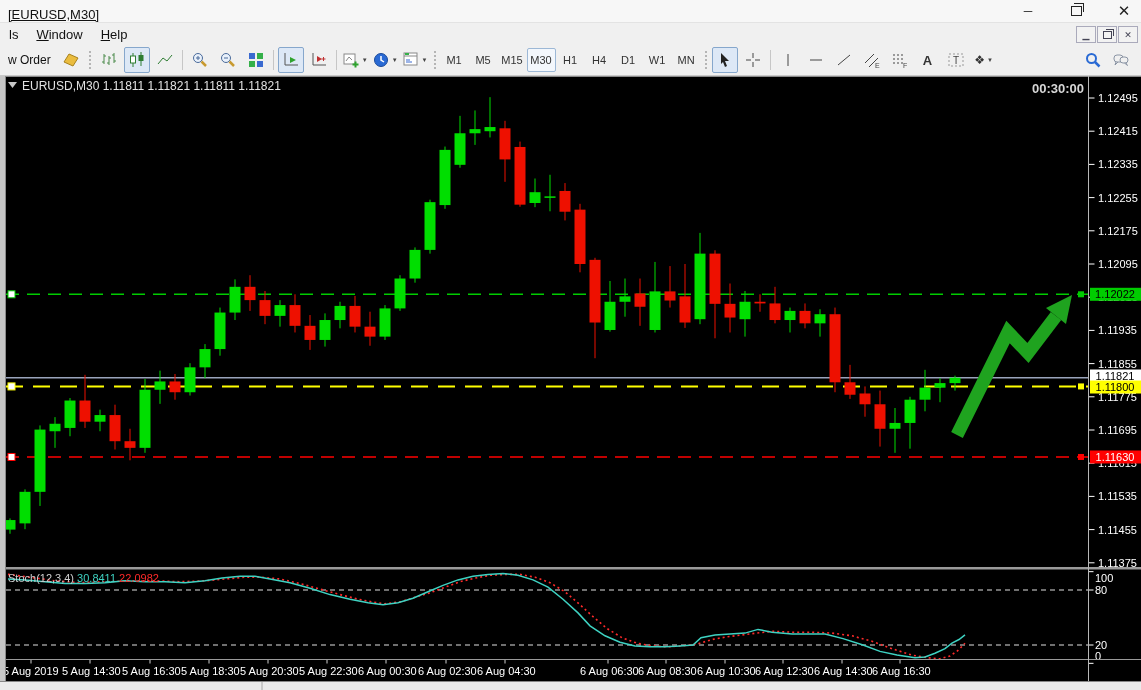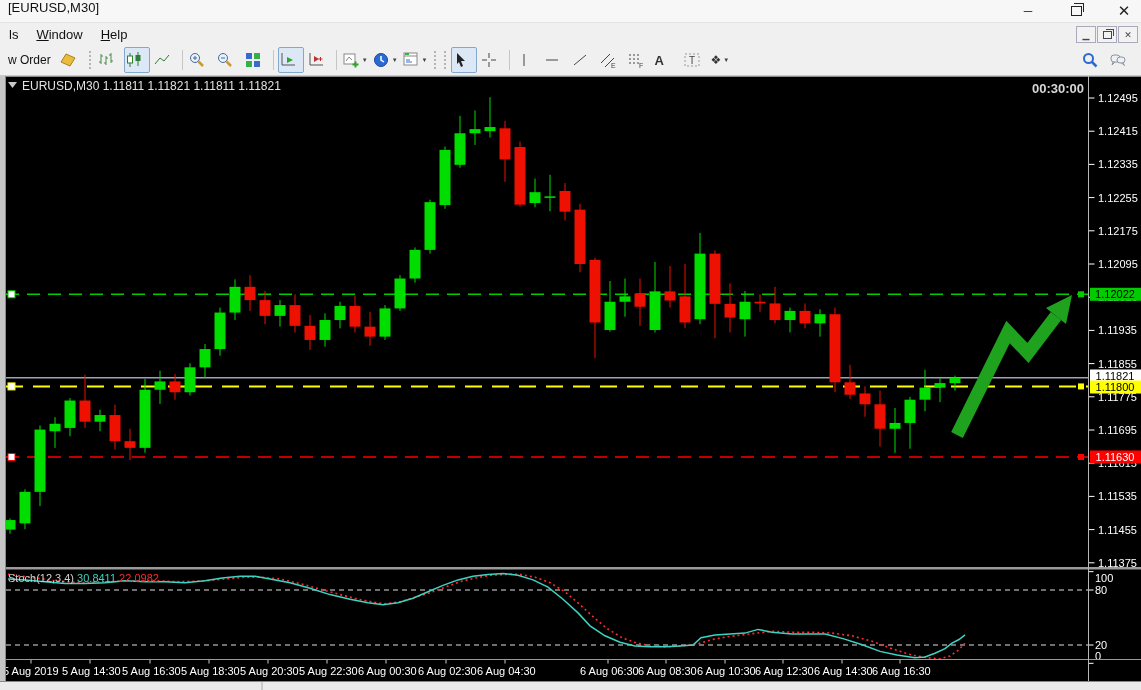--- a/index.html
+++ b/index.html
@@ -1,40 +1,40 @@
 <!DOCTYPE html>
 <html><head>
 <meta charset="utf-8">
 <style>
   html,body{margin:0;padding:0;width:1141px;height:690px;overflow:hidden;
     font-family:"Liberation Sans",sans-serif;background:#fff;}
   
-  .titlebar{height:22px;background:#f7f7f7;display:flex;align-items:flex-start;
-    font-size:13px;color:#111;position:relative;border-bottom:1px solid #e3e3e3;}
+  .titlebar{height:22px;background:#f7f7f7;display:flex;align-items:flex-end;
+    font-size:13px;color:#111;position:relative;border-bottom:1px solid #e3e3e3;text-decoration:underline;}
   .titlebar .title{margin-left:8px;}
   .win-controls{position:absolute;right:6px;top:0;height:22px;display:flex;align-items:center;gap:26px;}
   .win-btn{width:22px;height:18px;display:flex;align-items:center;justify-content:center;
     color:#222;font-size:12px;cursor:default;}
   .restore-glyph{width:9px;height:8px;border:1px solid #222;position:relative;background:#f7f7f7;}
   .restore-glyph:before{content:"";position:absolute;left:2px;top:-4px;width:9px;height:8px;
     border:1px solid #222;border-bottom:none;border-left:none;}
   .menubar{height:22px;background:#f0f0f0;display:flex;align-items:center;
     font-size:13px;color:#111;position:relative;}
   .menu-item{padding:2px 9px;text-align:center;}
   .menu-item u{text-decoration:underline;}
   .child-controls{position:absolute;right:3px;top:3px;display:flex;gap:1px;}
   .child-btn{width:18px;height:15px;border:1px solid #aab;background:#f2f2f2;
     display:flex;align-items:center;justify-content:center;font-size:9px;color:#445;}
   .child-restore{width:7px;height:6px;border:1px solid #445;position:relative;background:#f2f2f2;}
   .child-restore:before{content:"";position:absolute;left:2px;top:-3px;width:7px;height:6px;
     border:1px solid #445;border-bottom:none;border-left:none;}
   
   .toolbar{height:30px;background:#f0f0f0;display:flex;align-items:center;
     border-bottom:1px solid #c9c9c9;font-size:12px;color:#222;padding-left:2px;}
-  .tbtn{height:24px;min-width:24px;display:flex;align-items:center;justify-content:flex-start;
+  .tbtn{height:24px;min-width:24px;display:flex;align-items:center;justify-content:center;
     border:1px solid transparent;border-radius:2px;margin:12px 1px;background:transparent;}
   .tbtn.active{border:1px solid #86a7cc;background:#dde8f6;}
   .tbtn svg{width:18px;height:18px;display:block;}
   .order-btn{padding:0 4px;font-size:12px;color:#111;}
   .sep{width:1px;height:20px;background:#c6c6c6;margin:0 3px;}
   .handle{width:0;height:18px;border-left:2px dotted #b5b5b5;margin:0 4px;}
   .tf-btn{height:22px;width:27px;display:flex;align-items:center;justify-content:center;
     font-size:11px;color:#333;border:1px solid transparent;border-radius:2px;}
   .tf-btn.active{border:1px solid #9db8d6;background:#f3f7fc;}
   .caret{font-size:6px;color:#444;margin-left:2px;}
@@ -159,20 +159,31 @@
     <svg viewBox="0 0 18 18">
         <rect x="2" y="2" width="13" height="12" fill="#fff" stroke="#888"></rect>
         <path d="M2 5h13" stroke="#888"></path>
         <path d="M4 9h4M4 11h6" stroke="#3a6ad0"></path>
         <path d="M3 3h4" stroke="#35b04a" stroke-width="2"></path>
       </svg>
     <span class="caret">▼</span>
   </div>
   <div class="handle"></div>
 
+  <span id="tf-group" style="display:flex;">
+      <span class="tf-btn">M1</span>
+      <span class="tf-btn">M5</span>
+      <span class="tf-btn">M15</span>
+      <span class="tf-btn active">M30</span>
+      <span class="tf-btn">H1</span>
+      <span class="tf-btn">H4</span>
+      <span class="tf-btn">D1</span>
+      <span class="tf-btn">W1</span>
+      <span class="tf-btn">MN</span>
+    </span>
   <div class="handle"></div>
 
   <div class="tbtn active">
     <svg viewBox="0 0 18 18">
         <polygon points="5,2 13,10 9,10 11,15 9,16 7,11 5,13" fill="#222"></polygon>
       </svg>
   </div>
   <div class="tbtn">
     <svg viewBox="0 0 18 18" stroke="#444">
         <path d="M9 2v5M9 11v5M2 9h5M11 9h5"></path>

